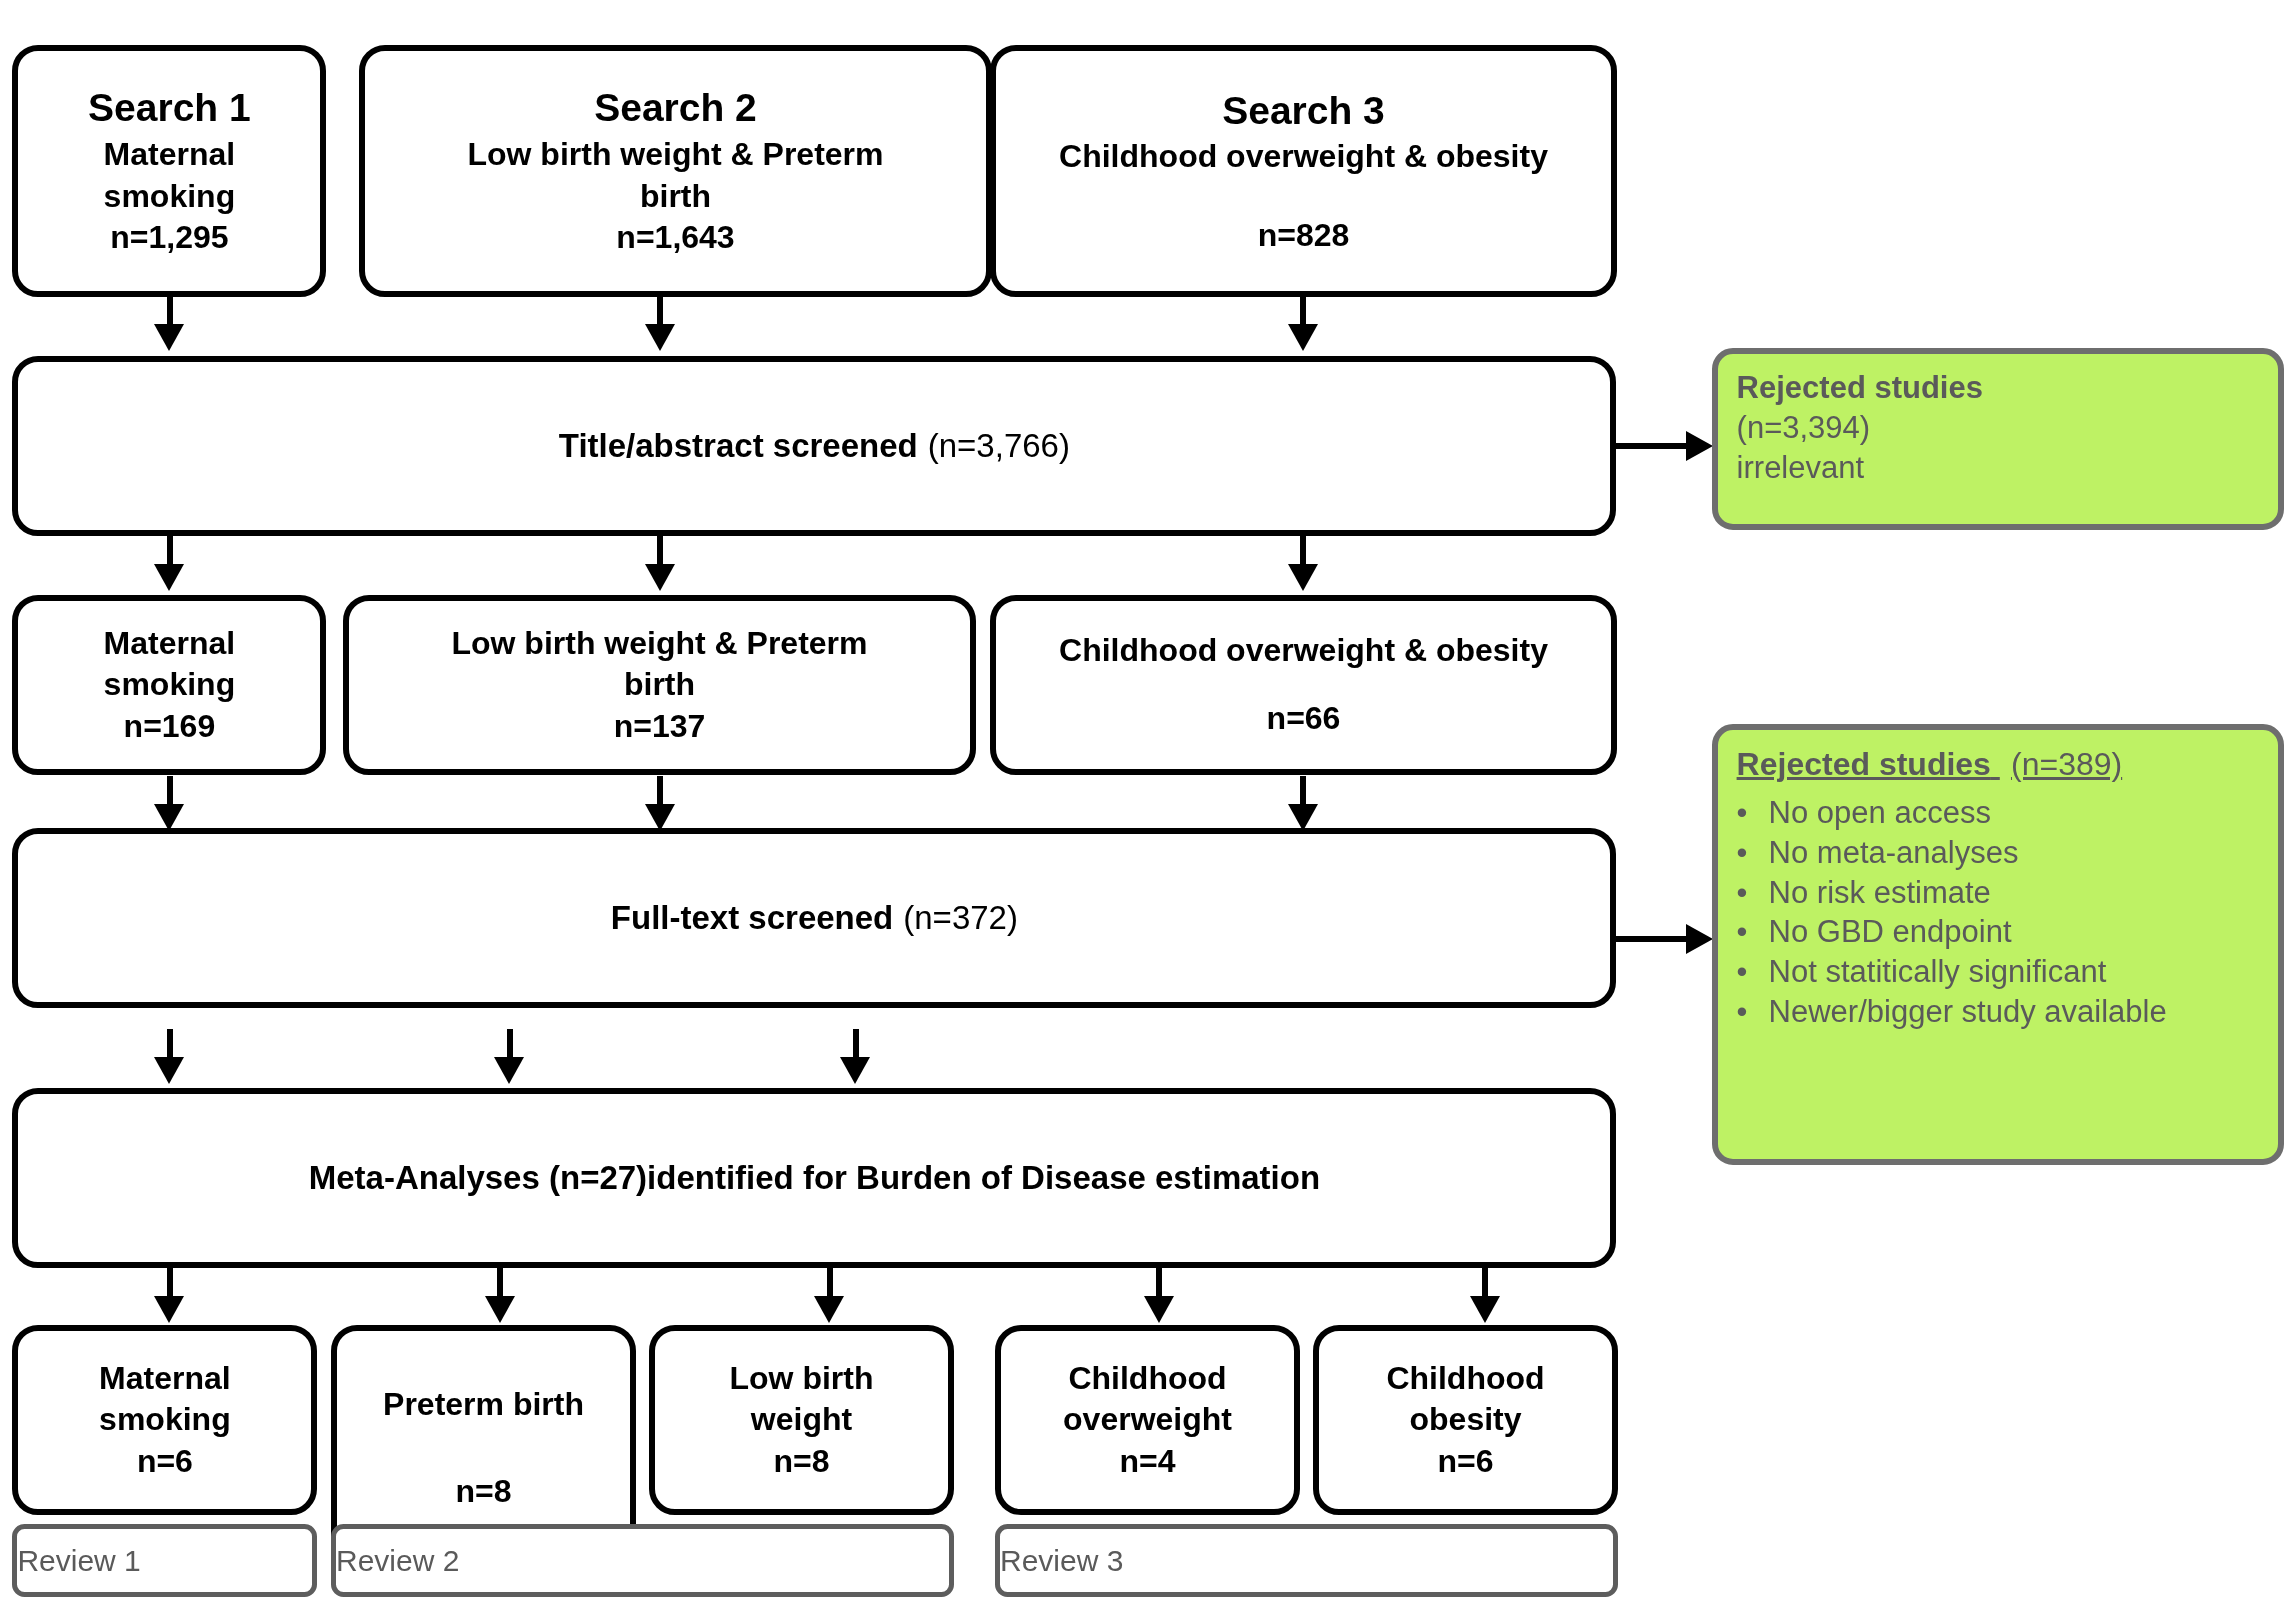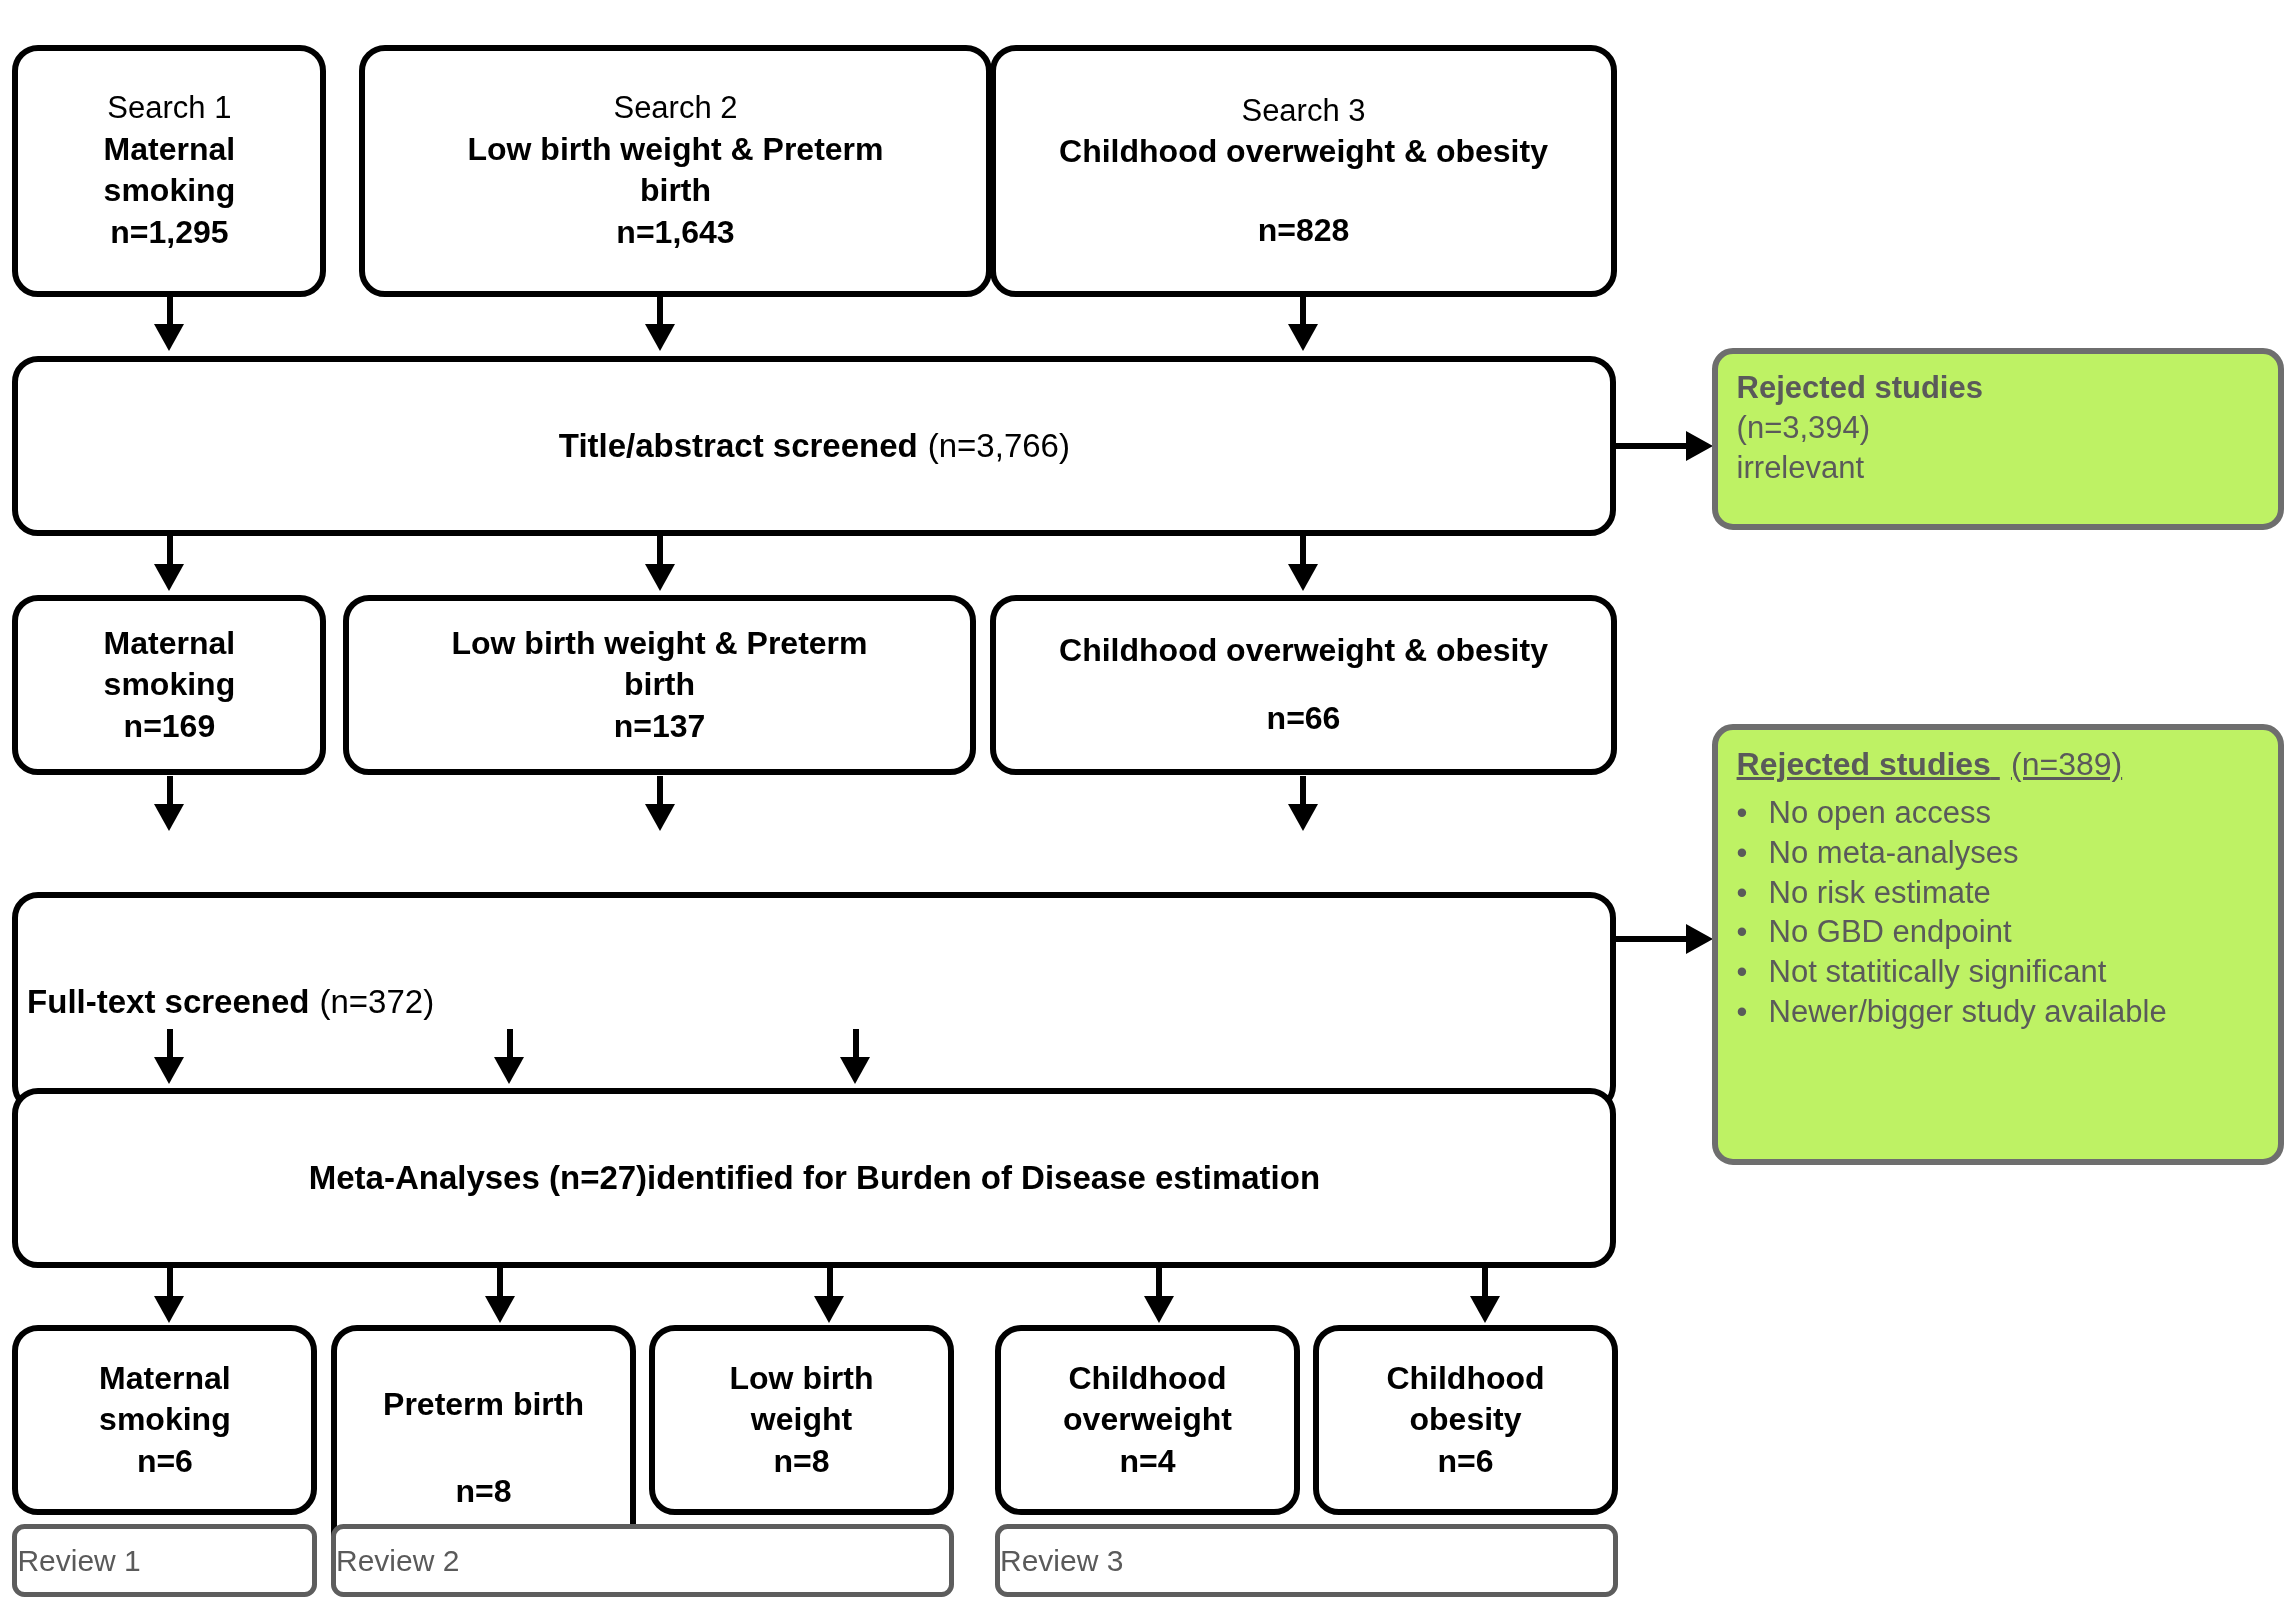--- a/index.html
+++ b/index.html
@@ -33,21 +33,21 @@
     text-align: center;
     color: #000000;
     line-height: 1.30;
     padding: 3.7px 8.7px;
   }
   .box .ln { display: block; width: 100%; }
   .bold { font-weight: bold; }
   .reg  { font-weight: normal; }
 
   
-  .fs-search   { font-size: 31px; }
+  .fs-search   { font-size: 39px; font-weight: bold; }
   .fs-body     { font-size: 32px; }
   .fs-wide     { font-size: 33px; }
 
   
   .greybox {
     position: absolute;
     box-sizing: border-box;
     background: #bef264;
     border: 6.8px solid #6e6e6e;
     border-radius: 21px;
@@ -198,21 +198,21 @@
 
   <div class="vline" style="left:167px;  top:776px; height:39px;"></div>
   <div class="arrowdown" style="left:154px;  top:804px;"></div>
 
   <div class="vline" style="left:657px; top:776px; height:39px;"></div>
   <div class="arrowdown" style="left:645px; top:804px;"></div>
 
   <div class="vline" style="left:1300px; top:776px; height:39px;"></div>
   <div class="arrowdown" style="left:1288px; top:804px;"></div>
 
-  <div class="box" style="left:12.4px; top:892px; width:1604px; height:220px; flex-direction:row; justify-content:flex-start;">
+  <div class="box" style="left:12.4px; top:828px; width:1604px; height:180px; flex-direction:row; justify-content:center;">
     <span class="bold fs-wide">Full-text screened</span>
     <span class="reg fs-wide" style="margin-left:10px;">(n=372)</span>
   </div>
 
   <div class="hline" style="left:1616px; top:936px; width:73px;"></div>
   <div class="arrowright" style="left:1686px; top:924px;"></div>
 
   <div class="greybox" style="left:1712px; top:724px; width:572px; height:441px;">
     <div class="hdr" style="margin-bottom:8px;text-decoration:underline;">
       <span class="b">Rejected studies</span>

